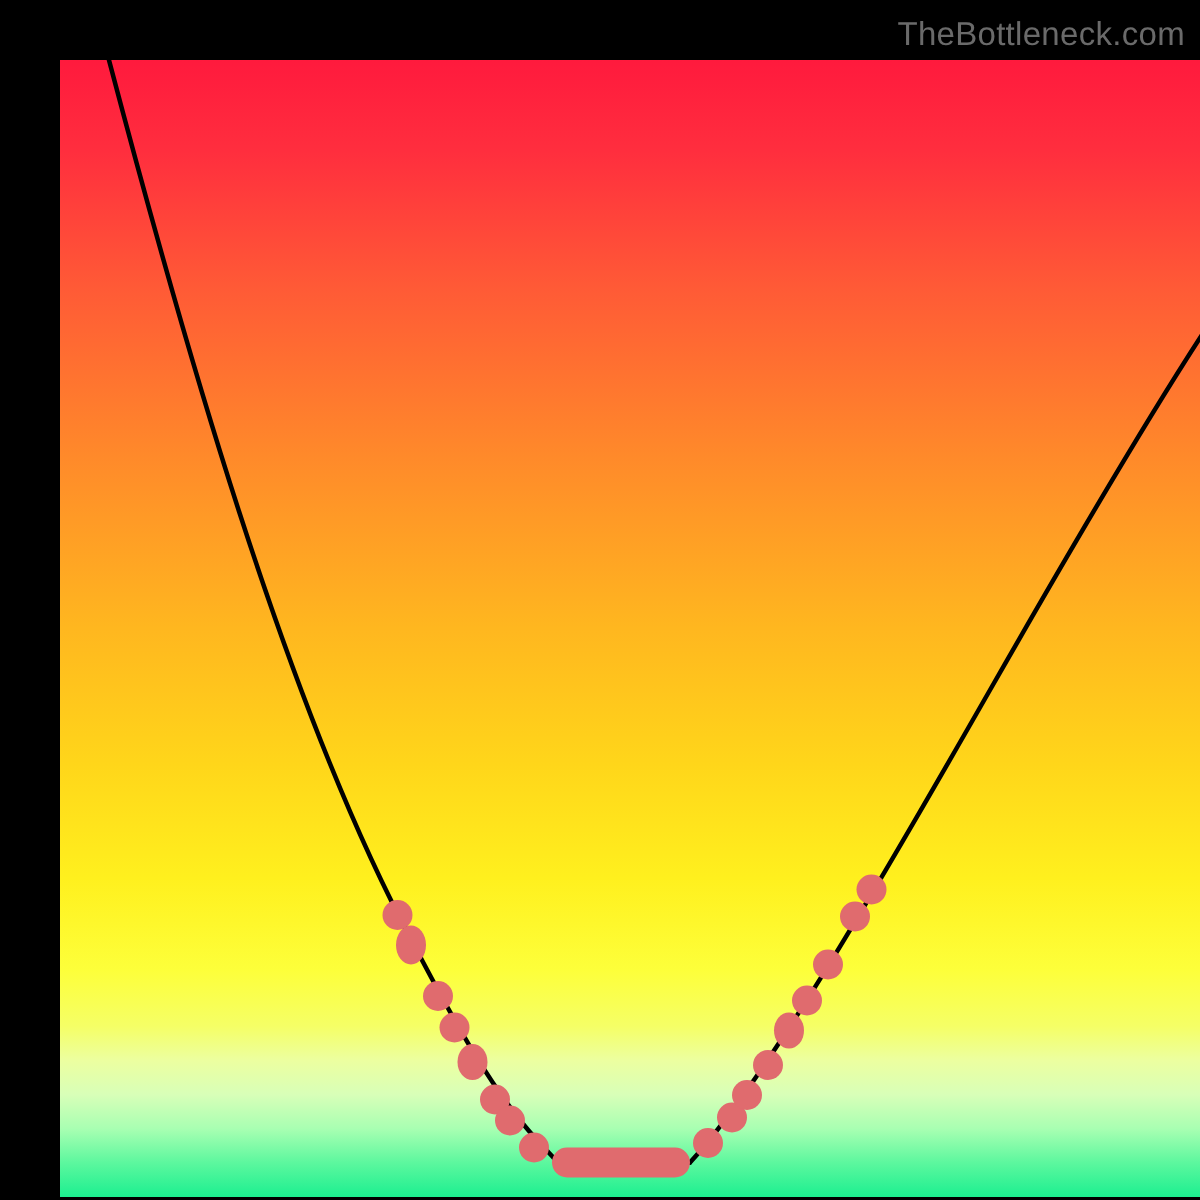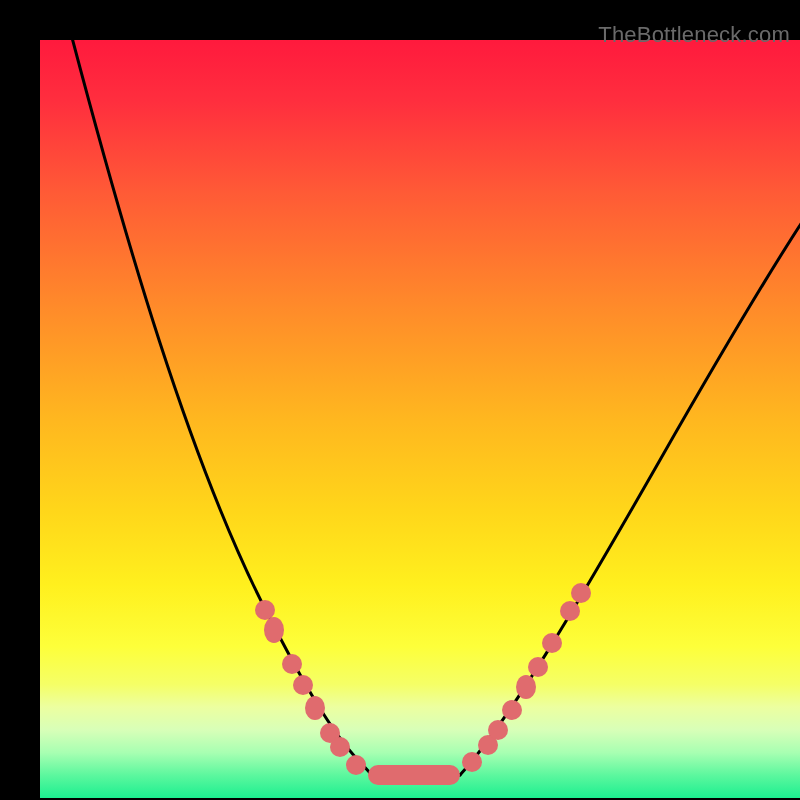--- a/index.html
+++ b/index.html
@@ -5,21 +5,21 @@
   * { margin: 0; padding: 0; box-sizing: border-box; }
   html, body { width: 800px; height: 800px; overflow: hidden; background: #000; }
   .container {
     position: relative;
     width: 800px;
     height: 800px;
     background: #000;
   }
   .watermark {
     position: absolute;
-    top: 22px;
+    top: 10px;
     right: 10px;
     font-family: Arial, Helvetica, sans-serif;
     font-size: 22px;
     color: #6a6a6a;
     letter-spacing: 0.2px;
     z-index: 10;
   }
   .plot-frame {
     position: absolute;
     left: 40px;

